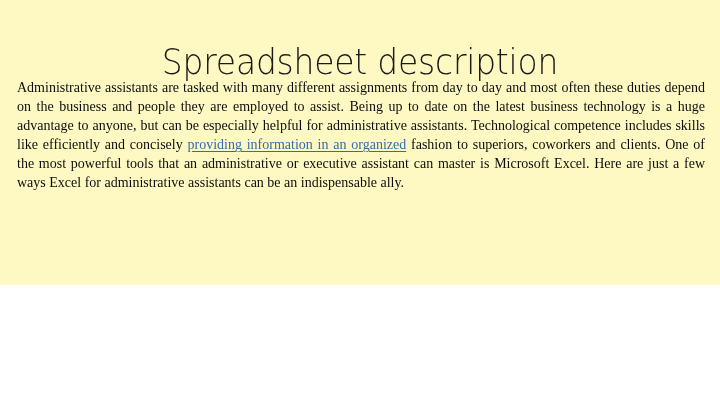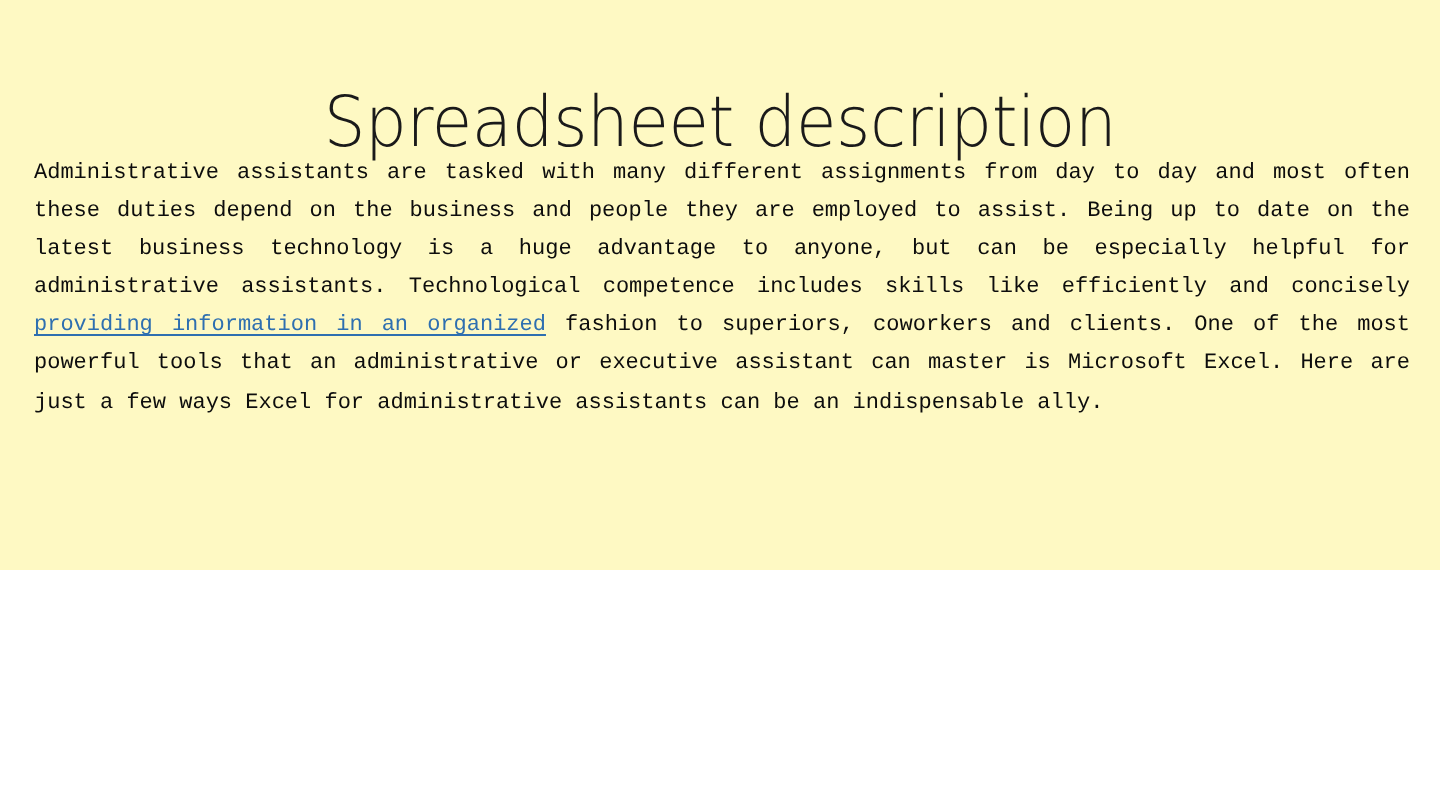--- a/index.html
+++ b/index.html
@@ -39,23 +39,23 @@
     transform-origin: center top;
   }
 
   #body-block {
     position: absolute;
     left: 17px;
     top: 78px;
     width: 688px;
     text-align: justify;
     text-justify: inter-word;
-    font-family: Liberation Mono, monospace;
+    font-family: Liberation Serif, serif;
     font-weight: 400;
-    font-size: 11px;
+    font-size: 14px;
     line-height: 19.1px;
     color: #0d0d0d;
     -webkit-font-smoothing: antialiased;
   }
 
   #body-block p {
     margin: 0;
     text-align: justify;
     text-align-last: left;
   }

